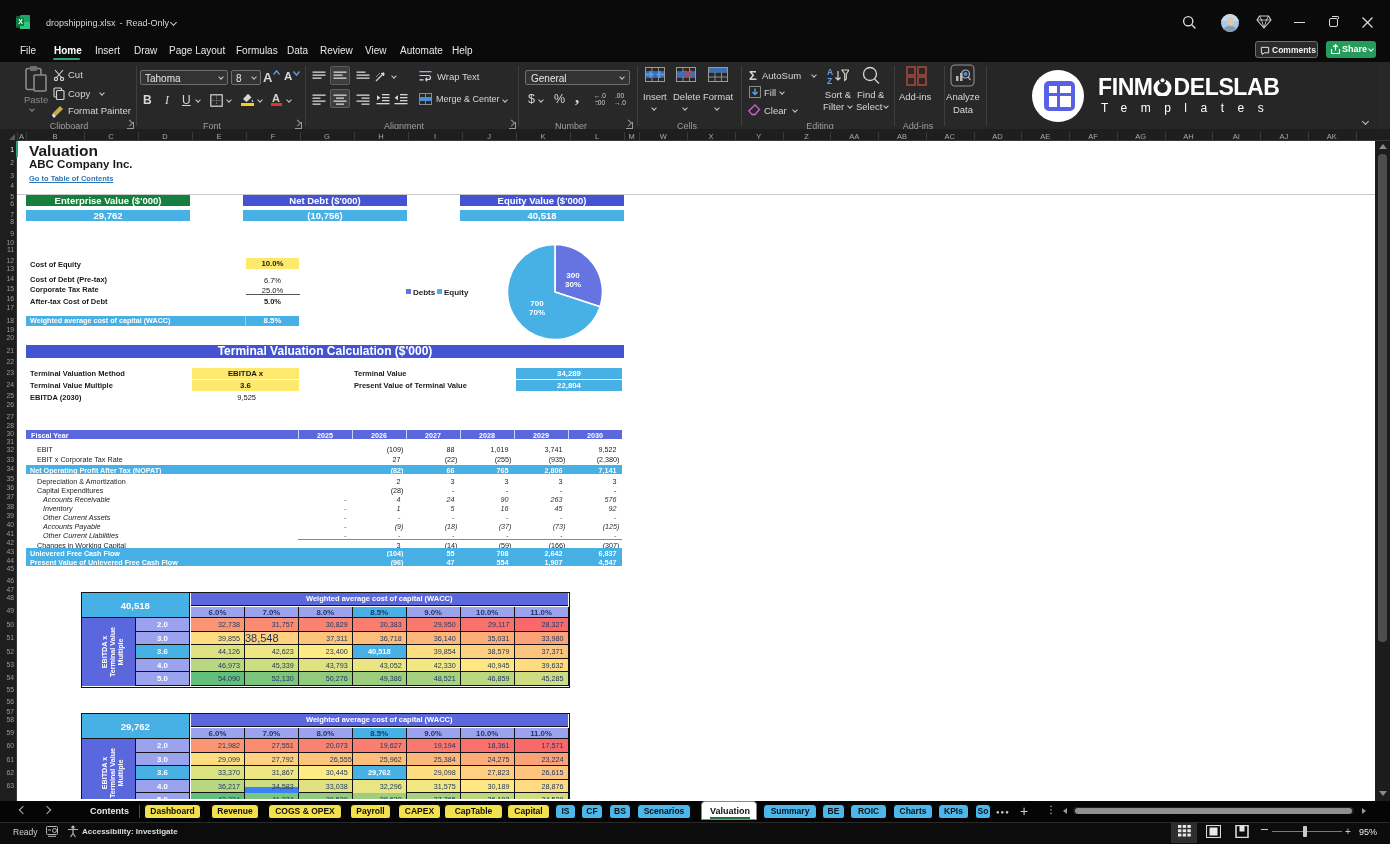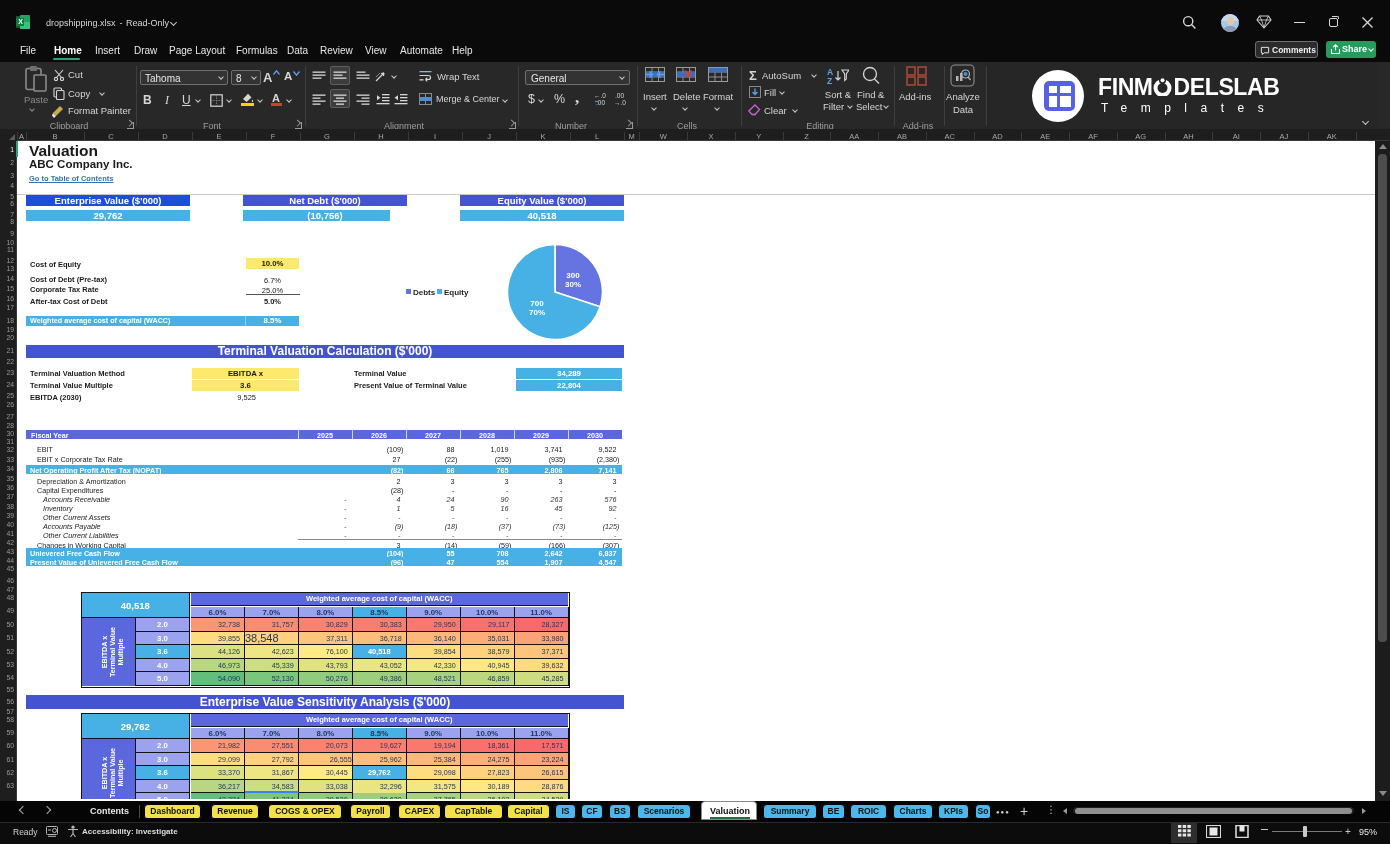--- a/index.html
+++ b/index.html
@@ -443,30 +443,30 @@
 <div class="a" style="left:0;top:729px;width:14px;font-size:6.8px;color:#9a9a9a;text-align:right;">59</div>
 <div class="a" style="left:0;top:742px;width:14px;font-size:6.8px;color:#9a9a9a;text-align:right;">60</div>
 <div class="a" style="left:0;top:755.5px;width:14px;font-size:6.8px;color:#9a9a9a;text-align:right;">61</div>
 <div class="a" style="left:0;top:768.5px;width:14px;font-size:6.8px;color:#9a9a9a;text-align:right;">62</div>
 <div class="a" style="left:0;top:781.5px;width:14px;font-size:6.8px;color:#9a9a9a;text-align:right;">63</div>
 <div class="a" style="left:16px;top:141px;width:2px;height:16px;background:#2ea371;"></div>
 <div class="a" style="left:17px;top:193.5px;width:1358px;height:1px;background:#c9c9c9;"></div>
 <div class="a" style="left:29px;top:141.5px;font-size:15.5px;font-weight:bold;color:#1a1a1a;text-align:left;white-space:nowrap;">Valuation</div>
 <div class="a" style="left:29px;top:157.5px;font-size:11.5px;font-weight:bold;color:#1a1a1a;text-align:left;white-space:nowrap;">ABC Company Inc.</div>
 <div class="a" style="left:29px;top:173.5px;font-size:7.5px;font-weight:bold;color:#2e75b6;text-align:left;text-decoration:underline;white-space:nowrap;">Go to Table of Contents</div>
-<div class="a" style="left:26px;top:194.5px;width:164px;height:11.5px;background:#1d4ed8;">
+<div class="a" style="left:26px;top:194.5px;width:164px;height:11.5px;background:#15803d;">
       <div class="a" style="left:0px;top:0;width:164px;height:11.5px;line-height:11.5px;font-size:9.5px;font-weight:bold;color:#fff;text-align:center;white-space:nowrap;">Enterprise Value ($'000)</div>
     </div>
 <div class="a" style="left:26px;top:209.5px;width:164px;height:11.5px;background:#47b0e4;">
       <div class="a" style="left:0px;top:0;width:164px;height:11.5px;line-height:11.5px;font-size:9.5px;font-weight:bold;color:#fff;text-align:center;white-space:nowrap;">29,762</div>
     </div>
 <div class="a" style="left:243px;top:194.5px;width:164px;height:11.5px;background:#4453d1;">
       <div class="a" style="left:0px;top:0;width:164px;height:11.5px;line-height:11.5px;font-size:9.5px;font-weight:bold;color:#fff;text-align:center;white-space:nowrap;">Net Debt ($'000)</div>
     </div>
-<div class="a" style="left:243px;top:209.5px;width:147px;height:11.5px;background:#47b0e4;">
+<div class="a" style="left:243px;top:209.5px;width:164px;height:11.5px;background:#47b0e4;">
       <div class="a" style="left:0px;top:0;width:164px;height:11.5px;line-height:11.5px;font-size:9.5px;font-weight:bold;color:#fff;text-align:center;white-space:nowrap;">(10,756)</div>
     </div>
 <div class="a" style="left:460px;top:194.5px;width:164px;height:11.5px;background:#4453d1;">
       <div class="a" style="left:0px;top:0;width:164px;height:11.5px;line-height:11.5px;font-size:9.5px;font-weight:bold;color:#fff;text-align:center;white-space:nowrap;">Equity Value ($'000)</div>
     </div>
 <div class="a" style="left:460px;top:209.5px;width:164px;height:11.5px;background:#47b0e4;">
       <div class="a" style="left:0px;top:0;width:164px;height:11.5px;line-height:11.5px;font-size:9.5px;font-weight:bold;color:#fff;text-align:center;white-space:nowrap;">40,518</div>
     </div>
 <div class="a" style="left:30px;top:259.5px;font-size:7.5px;font-weight:bold;color:#1a1a1a;text-align:left;white-space:nowrap;">Cost of Equity</div>
 <div class="a" style="left:246px;top:257.5px;width:53px;height:11px;background:#fde96e;">
@@ -646,21 +646,21 @@
 <div class="a" style="left:109.50px;top:38.5px;width:53.93px;height:13.5px;background:#fedd81;border-right:1px solid #141414;border-bottom:1px solid #141414;font-size:7.2px;color:#1f3864;text-align:right;line-height:13.5px;padding-right:4px;">39,855</div>
 <div class="a" style="left:163.43px;top:38.5px;width:53.93px;height:13.5px;background:#fed07f;border-right:1px solid #141414;border-bottom:1px solid #141414;font-size:11px;color:#1f3864;text-align:right;line-height:13.5px;padding-right:20px;">38,548</div>
 <div class="a" style="left:217.36px;top:38.5px;width:53.93px;height:13.5px;background:#fdc47c;border-right:1px solid #141414;border-bottom:1px solid #141414;font-size:7.2px;color:#1f3864;text-align:right;line-height:13.5px;padding-right:4px;">37,311</div>
 <div class="a" style="left:271.29px;top:38.5px;width:53.93px;height:13.5px;background:#fdbe7b;border-right:1px solid #141414;border-bottom:1px solid #141414;font-size:7.2px;color:#1f3864;text-align:right;line-height:13.5px;padding-right:4px;">36,718</div>
 <div class="a" style="left:325.22px;top:38.5px;width:53.93px;height:13.5px;background:#fcb87a;border-right:1px solid #141414;border-bottom:1px solid #141414;font-size:7.2px;color:#1f3864;text-align:right;line-height:13.5px;padding-right:4px;">36,140</div>
 <div class="a" style="left:379.15px;top:38.5px;width:53.93px;height:13.5px;background:#fcad78;border-right:1px solid #141414;border-bottom:1px solid #141414;font-size:7.2px;color:#1f3864;text-align:right;line-height:13.5px;padding-right:4px;">35,031</div>
 <div class="a" style="left:433.08px;top:38.5px;width:53.93px;height:13.5px;background:#fba276;border-right:1px solid #141414;border-bottom:1px solid #141414;font-size:7.2px;color:#1f3864;text-align:right;line-height:13.5px;padding-right:4px;">33,980</div>
 <div class="a" style="left:54.5px;top:52.0px;width:54px;height:13.5px;background:#47b0e4;border-right:1px solid #141414;border-bottom:1px solid #141414;line-height:13.5px;text-align:center;font-size:7.8px;font-weight:bold;color:#ffffff;">3.6</div>
 <div class="a" style="left:109.50px;top:52.0px;width:53.93px;height:13.5px;background:#dce182;border-right:1px solid #141414;border-bottom:1px solid #141414;font-size:7.2px;color:#1f3864;text-align:right;line-height:13.5px;padding-right:4px;">44,126</div>
 <div class="a" style="left:163.43px;top:52.0px;width:53.93px;height:13.5px;background:#eee683;border-right:1px solid #141414;border-bottom:1px solid #141414;font-size:7.2px;color:#1f3864;text-align:right;line-height:13.5px;padding-right:4px;">42,623</div>
-<div class="a" style="left:217.36px;top:52.0px;width:53.93px;height:13.5px;background:#ffeb84;border-right:1px solid #141414;border-bottom:1px solid #141414;font-size:7.2px;color:#1f3864;text-align:right;line-height:13.5px;padding-right:4px;">76,100</div>
+<div class="a" style="left:217.36px;top:52.0px;width:53.93px;height:13.5px;background:#ffeb84;border-right:1px solid #141414;border-bottom:1px solid #141414;font-size:7.2px;color:#1f3864;text-align:right;line-height:13.5px;padding-right:4px;">23,400</div>
 <div class="a" style="left:271.29px;top:52.0px;width:53.93px;height:13.5px;background:#47b0e4;border-right:1px solid #141414;border-bottom:1px solid #141414;line-height:13.5px;text-align:center;font-size:7.4px;font-weight:bold;color:#fff;">40,518</div>
 <div class="a" style="left:325.22px;top:52.0px;width:53.93px;height:13.5px;background:#fedd81;border-right:1px solid #141414;border-bottom:1px solid #141414;font-size:7.2px;color:#1f3864;text-align:right;line-height:13.5px;padding-right:4px;">39,854</div>
 <div class="a" style="left:379.15px;top:52.0px;width:53.93px;height:13.5px;background:#fed07f;border-right:1px solid #141414;border-bottom:1px solid #141414;font-size:7.2px;color:#1f3864;text-align:right;line-height:13.5px;padding-right:4px;">38,579</div>
 <div class="a" style="left:433.08px;top:52.0px;width:53.93px;height:13.5px;background:#fdc47d;border-right:1px solid #141414;border-bottom:1px solid #141414;font-size:7.2px;color:#1f3864;text-align:right;line-height:13.5px;padding-right:4px;">37,371</div>
 <div class="a" style="left:54.5px;top:65.5px;width:54px;height:13.5px;background:#9ba3ee;border-right:1px solid #141414;border-bottom:1px solid #141414;line-height:13.5px;text-align:center;font-size:7.8px;font-weight:bold;color:#ffffff;">4.0</div>
 <div class="a" style="left:109.50px;top:65.5px;width:53.93px;height:13.5px;background:#b9d780;border-right:1px solid #141414;border-bottom:1px solid #141414;font-size:7.2px;color:#1f3864;text-align:right;line-height:13.5px;padding-right:4px;">46,973</div>
 <div class="a" style="left:163.43px;top:65.5px;width:53.93px;height:13.5px;background:#cddd81;border-right:1px solid #141414;border-bottom:1px solid #141414;font-size:7.2px;color:#1f3864;text-align:right;line-height:13.5px;padding-right:4px;">45,339</div>
 <div class="a" style="left:217.36px;top:65.5px;width:53.93px;height:13.5px;background:#e0e282;border-right:1px solid #141414;border-bottom:1px solid #141414;font-size:7.2px;color:#1f3864;text-align:right;line-height:13.5px;padding-right:4px;">43,793</div>
 <div class="a" style="left:271.29px;top:65.5px;width:53.93px;height:13.5px;background:#e9e583;border-right:1px solid #141414;border-bottom:1px solid #141414;font-size:7.2px;color:#1f3864;text-align:right;line-height:13.5px;padding-right:4px;">43,052</div>
 <div class="a" style="left:325.22px;top:65.5px;width:53.93px;height:13.5px;background:#f1e783;border-right:1px solid #141414;border-bottom:1px solid #141414;font-size:7.2px;color:#1f3864;text-align:right;line-height:13.5px;padding-right:4px;">42,330</div>
@@ -668,23 +668,20 @@
 <div class="a" style="left:433.08px;top:65.5px;width:53.93px;height:13.5px;background:#fedb81;border-right:1px solid #141414;border-bottom:1px solid #141414;font-size:7.2px;color:#1f3864;text-align:right;line-height:13.5px;padding-right:4px;">39,632</div>
 <div class="a" style="left:54.5px;top:79.0px;width:54px;height:13.5px;background:#9ba3ee;border-right:1px solid #141414;border-bottom:1px solid #141414;line-height:13.5px;text-align:center;font-size:7.8px;font-weight:bold;color:#ffffff;">5.0</div>
 <div class="a" style="left:109.50px;top:79.0px;width:53.93px;height:13.5px;background:#63be7b;border-right:1px solid #141414;border-bottom:1px solid #141414;font-size:7.2px;color:#1f3864;text-align:right;line-height:13.5px;padding-right:4px;">54,090</div>
 <div class="a" style="left:163.43px;top:79.0px;width:53.93px;height:13.5px;background:#7bc57c;border-right:1px solid #141414;border-bottom:1px solid #141414;font-size:7.2px;color:#1f3864;text-align:right;line-height:13.5px;padding-right:4px;">52,130</div>
 <div class="a" style="left:217.36px;top:79.0px;width:53.93px;height:13.5px;background:#91cb7e;border-right:1px solid #141414;border-bottom:1px solid #141414;font-size:7.2px;color:#1f3864;text-align:right;line-height:13.5px;padding-right:4px;">50,276</div>
 <div class="a" style="left:271.29px;top:79.0px;width:53.93px;height:13.5px;background:#9cce7e;border-right:1px solid #141414;border-bottom:1px solid #141414;font-size:7.2px;color:#1f3864;text-align:right;line-height:13.5px;padding-right:4px;">49,386</div>
 <div class="a" style="left:325.22px;top:79.0px;width:53.93px;height:13.5px;background:#a6d17f;border-right:1px solid #141414;border-bottom:1px solid #141414;font-size:7.2px;color:#1f3864;text-align:right;line-height:13.5px;padding-right:4px;">48,521</div>
 <div class="a" style="left:379.15px;top:79.0px;width:53.93px;height:13.5px;background:#bbd780;border-right:1px solid #141414;border-bottom:1px solid #141414;font-size:7.2px;color:#1f3864;text-align:right;line-height:13.5px;padding-right:4px;">46,859</div>
 <div class="a" style="left:433.08px;top:79.0px;width:53.93px;height:13.5px;background:#cedd81;border-right:1px solid #141414;border-bottom:1px solid #141414;font-size:7.2px;color:#1f3864;text-align:right;line-height:13.5px;padding-right:4px;">45,285</div>
 </div>
-    </div>
-<div class="a" style="left:26px;top:695px;width:598px;height:14px;background:#4453d1;">
-      <div class="a" style="left:0px;top:0;width:598px;height:14px;line-height:14px;font-size:12px;font-weight:bold;color:#fff;text-align:center;white-space:nowrap;">Enterprise Value Sensitivity Analysis ($'000)</div>
     </div>
 <div class="a" style="left:80.5px;top:713.0px;width:489px;height:85.5px;overflow:hidden;">
 <div class="a" style="left:0;top:0;width:489px;height:95.5px;border:1.5px solid #141414;background:#fff;">
 <div class="a" style="left:0;top:0;width:108.5px;height:25px;background:#47b0e4;border-right:1px solid #141414;border-bottom:1px solid #141414;line-height:25px;text-align:center;font-size:9.5px;font-weight:bold;color:#ffffff;">29,762</div>
 <div class="a" style="left:109.5px;top:0;width:376.5px;height:12.5px;background:#5b67dd;border-bottom:1px solid #141414;line-height:12px;text-align:center;font-size:7.5px;font-weight:bold;color:#fff;">Weighted average cost of capital (WACC)</div>
 <div class="a" style="left:109.50px;top:13.5px;width:53.93px;height:11.5px;background:#9ba3ee;border-right:1px solid #141414;border-bottom:1px solid #141414;line-height:11px;text-align:center;font-size:7.8px;font-weight:bold;color:#1f3864;">6.0%</div>
 <div class="a" style="left:163.43px;top:13.5px;width:53.93px;height:11.5px;background:#9ba3ee;border-right:1px solid #141414;border-bottom:1px solid #141414;line-height:11px;text-align:center;font-size:7.8px;font-weight:bold;color:#1f3864;">7.0%</div>
 <div class="a" style="left:217.36px;top:13.5px;width:53.93px;height:11.5px;background:#9ba3ee;border-right:1px solid #141414;border-bottom:1px solid #141414;line-height:11px;text-align:center;font-size:7.8px;font-weight:bold;color:#1f3864;">8.0%</div>
 <div class="a" style="left:271.29px;top:13.5px;width:53.93px;height:11.5px;background:#47b0e4;border-right:1px solid #141414;border-bottom:1px solid #141414;line-height:11px;text-align:center;font-size:7.8px;font-weight:bold;color:#1f3864;">8.5%</div>
 <div class="a" style="left:325.22px;top:13.5px;width:53.93px;height:11.5px;background:#9ba3ee;border-right:1px solid #141414;border-bottom:1px solid #141414;line-height:11px;text-align:center;font-size:7.8px;font-weight:bold;color:#1f3864;">9.0%</div>
@@ -712,21 +709,21 @@
 <div class="a" style="left:54.5px;top:52.0px;width:54px;height:13.5px;background:#47b0e4;border-right:1px solid #141414;border-bottom:1px solid #141414;line-height:13.5px;text-align:center;font-size:7.8px;font-weight:bold;color:#ffffff;">3.6</div>
 <div class="a" style="left:109.50px;top:52.0px;width:53.93px;height:13.5px;background:#dce182;border-right:1px solid #141414;border-bottom:1px solid #141414;font-size:7.2px;color:#1f3864;text-align:right;line-height:13.5px;padding-right:4px;">33,370</div>
 <div class="a" style="left:163.43px;top:52.0px;width:53.93px;height:13.5px;background:#eee683;border-right:1px solid #141414;border-bottom:1px solid #141414;font-size:7.2px;color:#1f3864;text-align:right;line-height:13.5px;padding-right:4px;">31,867</div>
 <div class="a" style="left:217.36px;top:52.0px;width:53.93px;height:13.5px;background:#ffeb84;border-right:1px solid #141414;border-bottom:1px solid #141414;font-size:7.2px;color:#1f3864;text-align:right;line-height:13.5px;padding-right:4px;">30,445</div>
 <div class="a" style="left:271.29px;top:52.0px;width:53.93px;height:13.5px;background:#47b0e4;border-right:1px solid #141414;border-bottom:1px solid #141414;line-height:13.5px;text-align:center;font-size:7.4px;font-weight:bold;color:#fff;">29,762</div>
 <div class="a" style="left:325.22px;top:52.0px;width:53.93px;height:13.5px;background:#fedd81;border-right:1px solid #141414;border-bottom:1px solid #141414;font-size:7.2px;color:#1f3864;text-align:right;line-height:13.5px;padding-right:4px;">29,098</div>
 <div class="a" style="left:379.15px;top:52.0px;width:53.93px;height:13.5px;background:#fed07f;border-right:1px solid #141414;border-bottom:1px solid #141414;font-size:7.2px;color:#1f3864;text-align:right;line-height:13.5px;padding-right:4px;">27,823</div>
 <div class="a" style="left:433.08px;top:52.0px;width:53.93px;height:13.5px;background:#fdc47d;border-right:1px solid #141414;border-bottom:1px solid #141414;font-size:7.2px;color:#1f3864;text-align:right;line-height:13.5px;padding-right:4px;">26,615</div>
 <div class="a" style="left:54.5px;top:65.5px;width:54px;height:13.5px;background:#9ba3ee;border-right:1px solid #141414;border-bottom:1px solid #141414;line-height:13.5px;text-align:center;font-size:7.8px;font-weight:bold;color:#ffffff;">4.0</div>
 <div class="a" style="left:109.50px;top:65.5px;width:53.93px;height:13.5px;background:#b9d780;border-right:1px solid #141414;border-bottom:1px solid #141414;font-size:7.2px;color:#1f3864;text-align:right;line-height:13.5px;padding-right:4px;">36,217</div>
-<div class="a" style="left:163.43px;top:65.5px;width:53.93px;height:13.5px;background:#cddd81;border-right:1px solid #141414;border-bottom:2px solid #3b82f6;font-size:7.2px;color:#1f3864;text-align:right;line-height:13.5px;padding-right:4px;">34,583</div>
+<div class="a" style="left:163.43px;top:65.5px;width:53.93px;height:13.5px;background:#cddd81;border-right:1px solid #141414;border-bottom:6px solid #3b82f6;font-size:7.2px;color:#1f3864;text-align:right;line-height:13.5px;padding-right:4px;">34,583</div>
 <div class="a" style="left:217.36px;top:65.5px;width:53.93px;height:13.5px;background:#e0e282;border-right:1px solid #141414;border-bottom:1px solid #141414;font-size:7.2px;color:#1f3864;text-align:right;line-height:13.5px;padding-right:4px;">33,038</div>
 <div class="a" style="left:271.29px;top:65.5px;width:53.93px;height:29px;background:#e9e583;border-right:1px solid #141414;border-bottom:1px solid #141414;font-size:7.2px;color:#1f3864;text-align:right;line-height:13.5px;padding-right:4px;">32,296</div>
 <div class="a" style="left:325.22px;top:65.5px;width:53.93px;height:13.5px;background:#f1e783;border-right:1px solid #141414;border-bottom:1px solid #141414;font-size:7.2px;color:#1f3864;text-align:right;line-height:13.5px;padding-right:4px;">31,575</div>
 <div class="a" style="left:379.15px;top:65.5px;width:53.93px;height:13.5px;background:#ffe883;border-right:1px solid #141414;border-bottom:1px solid #141414;font-size:7.2px;color:#1f3864;text-align:right;line-height:13.5px;padding-right:4px;">30,189</div>
 <div class="a" style="left:433.08px;top:65.5px;width:53.93px;height:13.5px;background:#fedb81;border-right:1px solid #141414;border-bottom:1px solid #141414;font-size:7.2px;color:#1f3864;text-align:right;line-height:13.5px;padding-right:4px;">28,876</div>
 <div class="a" style="left:54.5px;top:79.0px;width:54px;height:13.5px;background:#9ba3ee;border-right:1px solid #141414;border-bottom:1px solid #141414;line-height:13.5px;text-align:center;font-size:7.8px;font-weight:bold;color:#ffffff;">5.0</div>
 <div class="a" style="left:109.50px;top:79.0px;width:53.93px;height:13.5px;background:#63be7b;border-right:1px solid #141414;border-bottom:1px solid #141414;font-size:7.2px;color:#1f3864;text-align:right;line-height:13.5px;padding-right:4px;">43,334</div>
 <div class="a" style="left:163.43px;top:79.0px;width:53.93px;height:13.5px;background:#7bc57c;border-right:1px solid #141414;border-bottom:1px solid #141414;font-size:7.2px;color:#1f3864;text-align:right;line-height:13.5px;padding-right:4px;">41,374</div>
 <div class="a" style="left:217.36px;top:79.0px;width:53.93px;height:13.5px;background:#91cb7e;border-right:1px solid #141414;border-bottom:1px solid #141414;font-size:7.2px;color:#1f3864;text-align:right;line-height:13.5px;padding-right:4px;">39,520</div>
 <div class="a" style="left:271.29px;top:79.0px;width:53.93px;height:13.5px;background:#9cce7e;border-right:1px solid #141414;border-bottom:1px solid #141414;font-size:7.2px;color:#1f3864;text-align:right;line-height:13.5px;padding-right:4px;">38,630</div>

